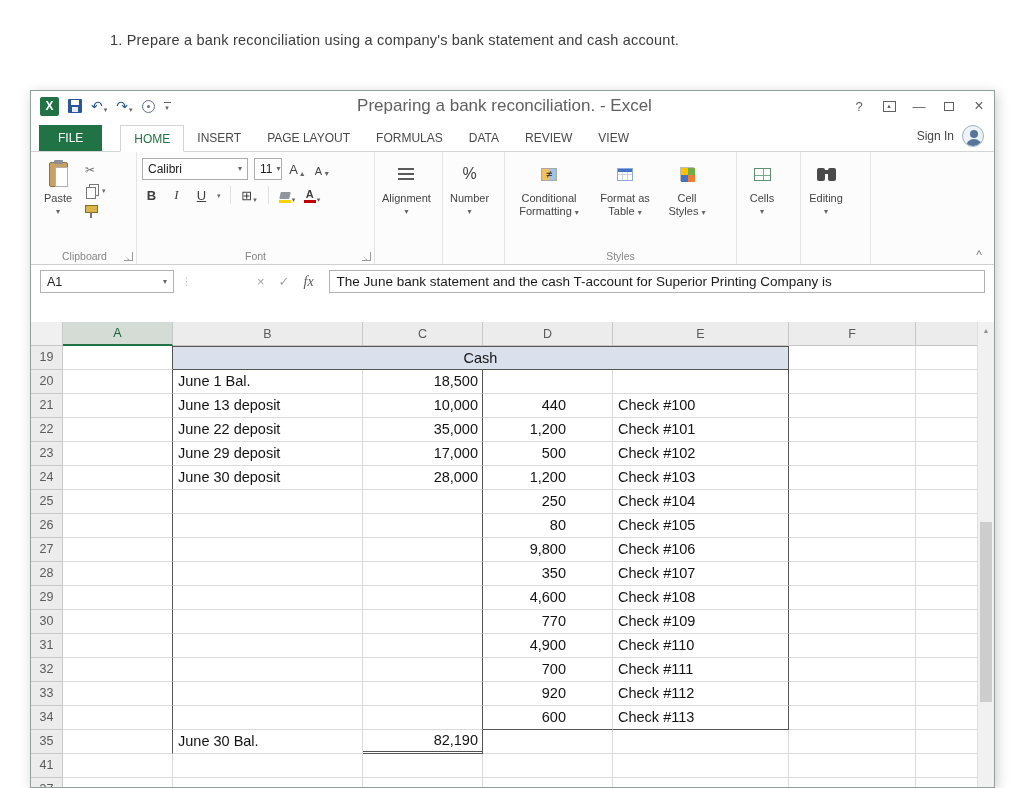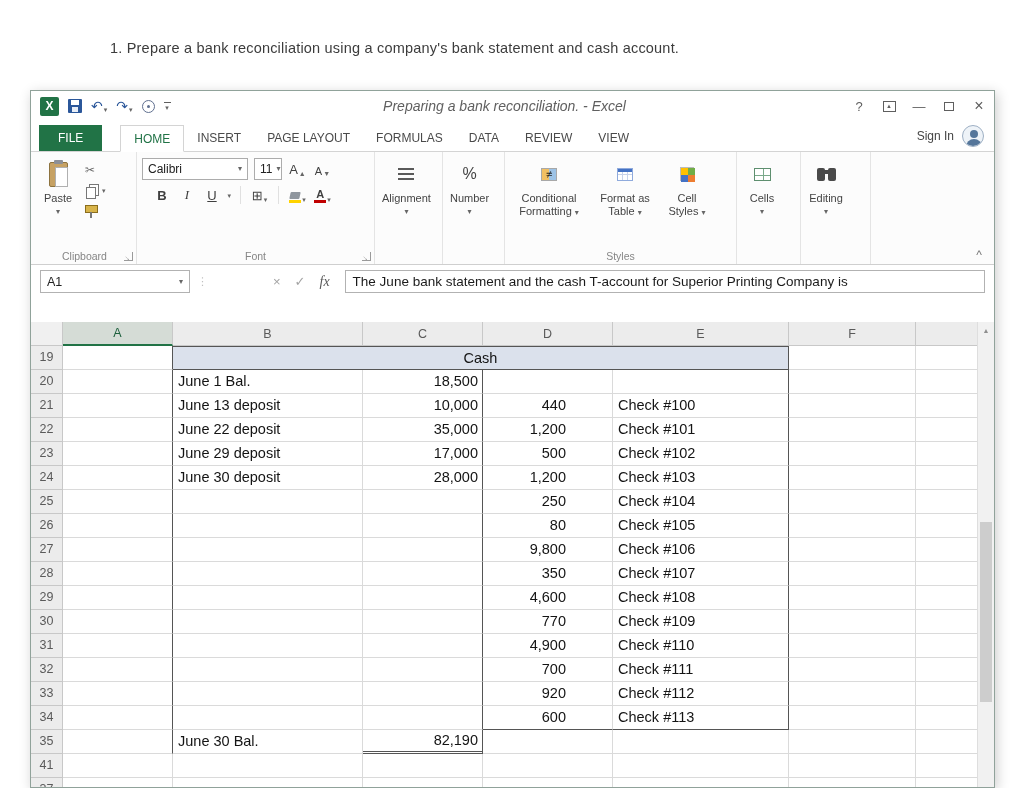--- a/index.html
+++ b/index.html
@@ -1,33 +1,33 @@
 <!DOCTYPE html>
 <html><head>
 <meta charset="utf-8">
 <style>
   *{box-sizing:border-box;margin:0;padding:0;}
   body{width:1024px;height:788px;position:relative;background:#fff;font-family:"Liberation Sans",sans-serif;overflow:hidden;}
-  .instruction{position:absolute;left:110px;top:40px;font-size:14.5px;color:#3c3c3c;letter-spacing:.2px;}
+  .instruction{position:absolute;left:110px;top:32px;font-size:14.5px;color:#3c3c3c;letter-spacing:.2px;}
   .window{position:absolute;left:30px;top:90px;width:965px;height:698px;border:1px solid #90a29a;box-shadow:2px 3px 12px rgba(0,0,0,.2);background:#fff;display:flex;flex-direction:column;overflow:hidden;}
 
   
   .titlebar{height:30px;position:relative;display:flex;align-items:center;flex:0 0 auto;background:#fff;}
   .qat{display:flex;align-items:center;gap:9px;padding-left:9px;z-index:2;}
   .xl-logo{width:19px;height:19px;background:#217346;color:#fff;border-radius:2px;font-size:12px;font-weight:bold;display:flex;align-items:center;justify-content:center;}
   .save-ic{width:14px;height:14px;background:#2b579a;position:relative;border-radius:1px;}
   .save-ic::before{content:"";position:absolute;left:3px;top:1px;width:8px;height:5px;background:#fff;}
   .save-ic::after{content:"";position:absolute;left:4px;bottom:1px;width:6px;height:5px;background:#e8eef7;}
   .qbtn{display:flex;align-items:flex-end;gap:1px;color:#2b579a;font-size:14px;line-height:13px;}
   .mini{font-size:7px;color:#666;line-height:7px;}
   .touch-ic{width:13px;height:13px;border:1px solid #5f6f8f;border-radius:50%;position:relative;}
   .touch-ic::before{content:"";position:absolute;left:4px;top:4px;width:3px;height:3px;background:#5f6f8f;border-radius:50%;}
   .qat-dd{display:flex;flex-direction:column;align-items:center;color:#5f5f5f;}
   .qat-dd .bar{width:7px;border-top:1px solid #5f5f5f;margin-bottom:1px;}
-  .win-title{position:absolute;left:0;right:16px;top:0;height:30px;display:flex;align-items:center;justify-content:center;font-size:14px;color:#606060;font-style:italic;}
+  .win-title{position:absolute;left:0;right:16px;top:0;height:30px;display:flex;align-items:center;justify-content:center;font-size:17px;color:#606060;}
   .win-controls{margin-left:auto;display:flex;height:100%;z-index:2;}
   .wbtn{width:30px;display:flex;align-items:center;justify-content:center;color:#5f5f5f;font-size:13px;}
   .rdo-ic{width:13px;height:11px;border:1px solid #5f5f5f;display:flex;align-items:center;justify-content:center;}
   .rdo-ic span{font-size:6px;color:#5f5f5f;line-height:6px;}
   .restore-ic{width:10px;height:9px;border:1px solid #5f5f5f;}
   .wbtn.close{font-size:16px;}
 
   
   .tabrow{height:31px;display:flex;align-items:flex-end;padding-left:8px;border-bottom:1px solid #d4d4d4;flex:0 0 auto;background:#fff;}
   .tab{height:26px;line-height:26px;padding:0 13px;font-size:12px;color:#4a4a4a;white-space:nowrap;}
@@ -55,21 +55,21 @@
   .paste-ic::after{content:"";position:absolute;left:5px;top:4px;width:11px;height:18px;background:#fff;border:1px solid #b0b0b0;}
   .smallcol{display:flex;flex-direction:column;gap:4px;padding:5px 2px;}
   .sbtn{height:17px;display:flex;align-items:center;gap:3px;padding:0 3px;color:#666;font-size:12px;}
   .copy-ic{position:relative;width:14px;height:14px;display:inline-block;}
   .copy-ic::before{content:"";position:absolute;left:4px;top:0;width:8px;height:10px;border:1px solid #777;background:#fff;}
   .copy-ic::after{content:"";position:absolute;left:1px;top:3px;width:8px;height:10px;border:1px solid #777;background:#fff;}
   .painter-ic{width:12px;height:14px;position:relative;display:inline-block;}
   .painter-ic::before{content:"";position:absolute;left:0;top:0;width:11px;height:6px;background:#d8b44a;border:1px solid #8a6d1d;}
   .painter-ic::after{content:"";position:absolute;left:5px;top:7px;width:2px;height:6px;background:#777;}
   .fontgrp{display:flex;flex-direction:column;gap:5px;padding:2px 2px 0;}
-  .frow{display:flex;align-items:center;gap:6px;justify-content:flex-end;}
+  .frow{display:flex;align-items:center;gap:6px;}
   .combo{height:22px;border:1px solid #acacac;background:#fff;display:flex;align-items:center;font-size:12px;color:#222;padding:0 5px;gap:4px;}
   .combo .dd{margin-left:auto;}
   .name-combo{width:106px;}
   .size-combo{width:28px;}
   .fbtn{min-width:19px;height:20px;display:flex;align-items:flex-end;justify-content:center;color:#3f3f3f;font-size:13px;gap:1px;padding-bottom:2px;}
   .vsep{width:1px;height:18px;background:#e0e0e0;margin:0 3px;}
   .stack{display:inline-flex;flex-direction:column;align-items:center;gap:1px;}
   .bucket{display:block;width:10px;height:7px;background:#8f969e;transform:skewX(-12deg);border-radius:1px;}
   .fc-a{font-size:11px;line-height:10px;color:#3f3f3f;font-weight:bold;font-style:normal;}
   .colorbar{display:block;width:12px;height:3px;}
@@ -85,21 +85,21 @@
   .edit-ic{position:relative;width:19px;height:13px;}
   .edit-ic::before,.edit-ic::after{content:"";position:absolute;top:0;width:8px;height:13px;background:#4a4a4a;border-radius:2px;}
   .edit-ic::before{left:0;}
   .edit-ic::after{right:0;}
   .edit-ic b{position:absolute;left:7px;top:2px;width:5px;height:4px;background:#4a4a4a;}
   .rspacer{flex:1 1 auto;position:relative;border-right:none;}
   .collapse{position:absolute;right:10px;bottom:2px;font-size:12px;color:#777;}
 
   
   .fbar{height:33px;display:flex;align-items:center;padding:4px 9px;gap:7px;flex:0 0 auto;background:#fff;}
-  .namebox{width:150px;height:23px;border:1px solid #b2b2b2;display:flex;align-items:center;padding:0 6px;font-size:12.5px;color:#222;}
+  .namebox{width:134px;height:23px;border:1px solid #b2b2b2;display:flex;align-items:center;padding:0 6px;font-size:12.5px;color:#222;}
   .namebox .dd{margin-left:auto;}
   .splitter{color:#c0c0c0;font-size:11px;}
   .fxgroup{display:flex;align-items:center;gap:14px;padding:0 8px 0 58px;}
   .fxgroup .gx{color:#a3a3a3;font-size:13px;}
   .fxgroup .fx{font-family:"Liberation Serif",serif;font-style:italic;color:#5a5a5a;font-size:14px;}
   .fformula{flex:1;height:23px;border:1px solid #b2b2b2;display:flex;align-items:center;padding:0 7px;font-size:13.5px;color:#1b1b1b;white-space:nowrap;overflow:hidden;}
   .fgap{height:24px;background:#fff;flex:0 0 auto;}
 
   
   .grid{flex:1 1 auto;position:relative;overflow:hidden;background:#fff;}

